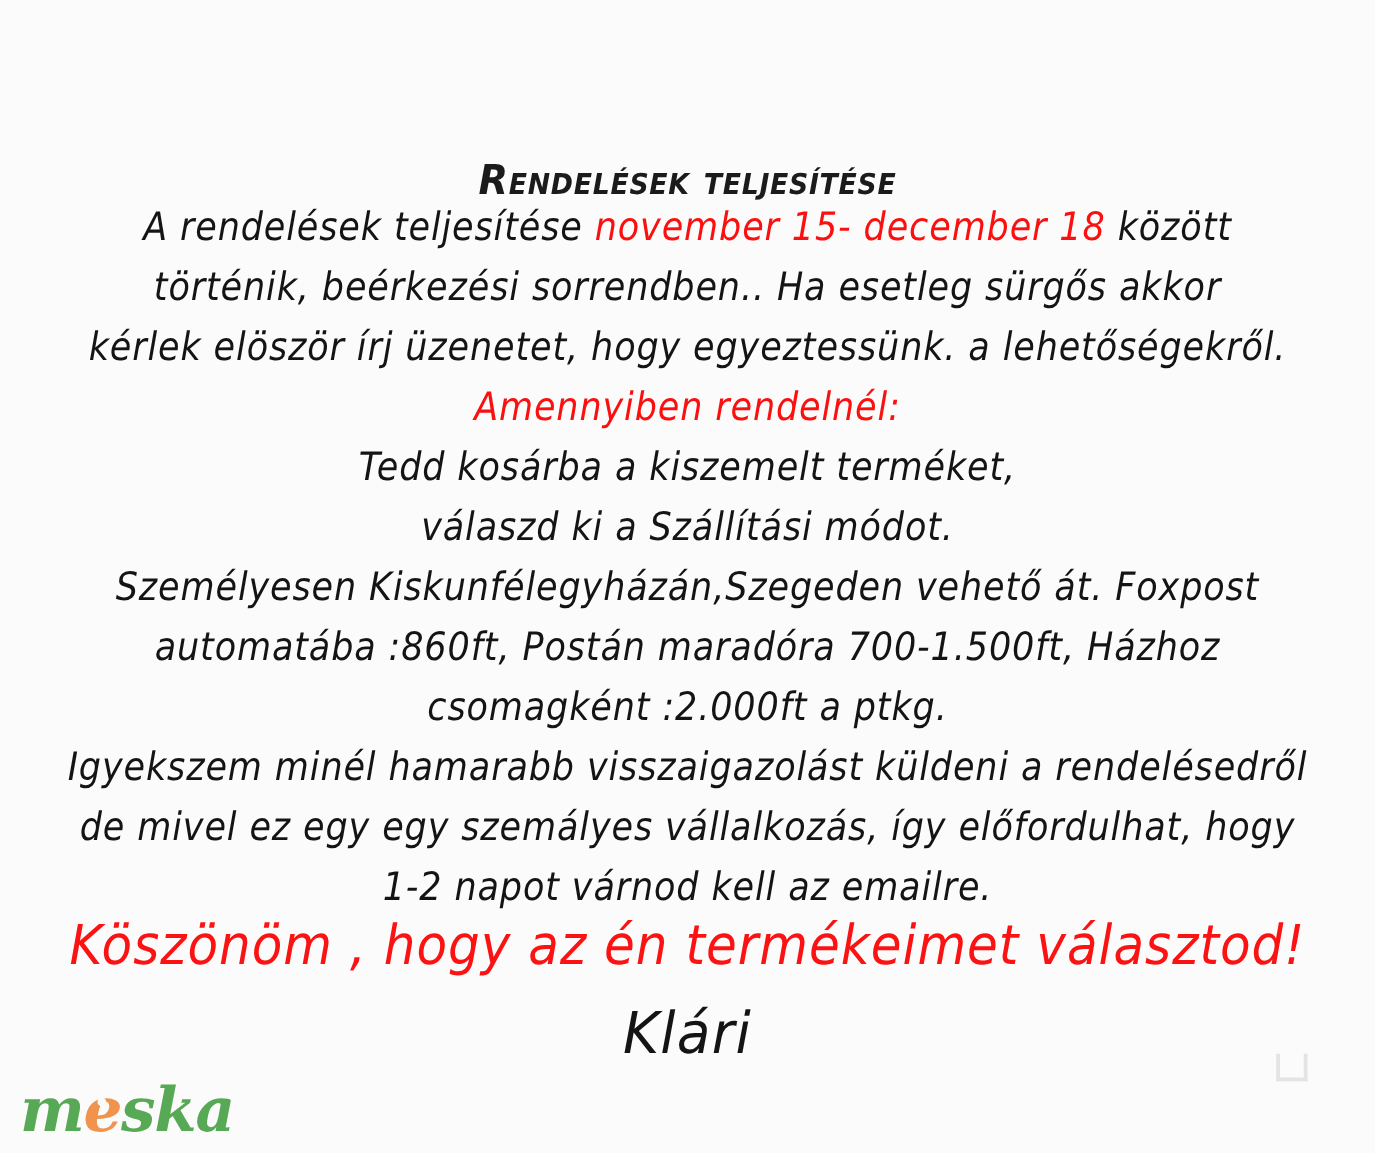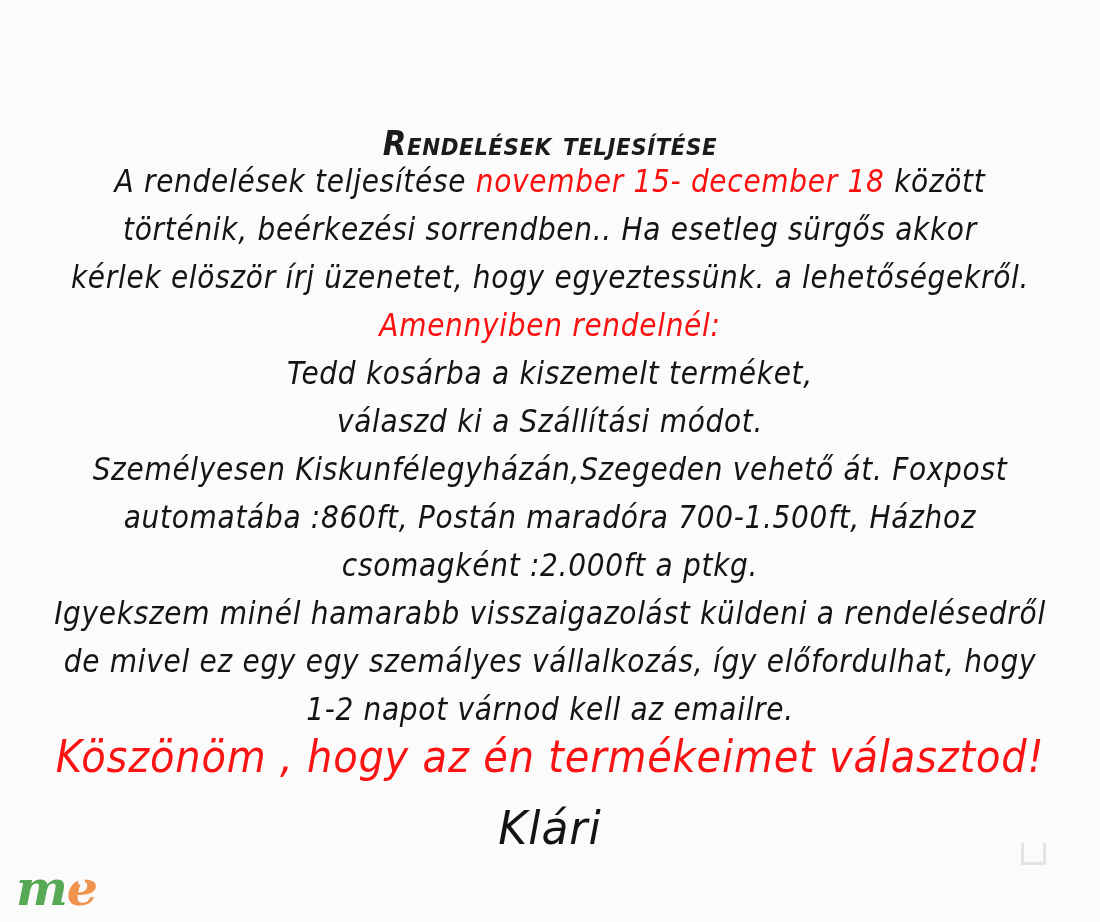--- a/index.html
+++ b/index.html
@@ -191,15 +191,16 @@
 
   <div class="thanks">Köszönöm , hogy az én termékeimet választod!</div>
 
   <div class="signature">Klári</div>
 
   <div class="corner-mark"></div>
 
   <div class="logo">
     <span class="logo-m">m</span>
       <span class="logo-e-wrap"><span class="logo-e">e</span><span class="logo-eye"></span></span>
+      <span class="logo-ska">ska</span>
   </div>
 
 </div>
 
 </body></html>

